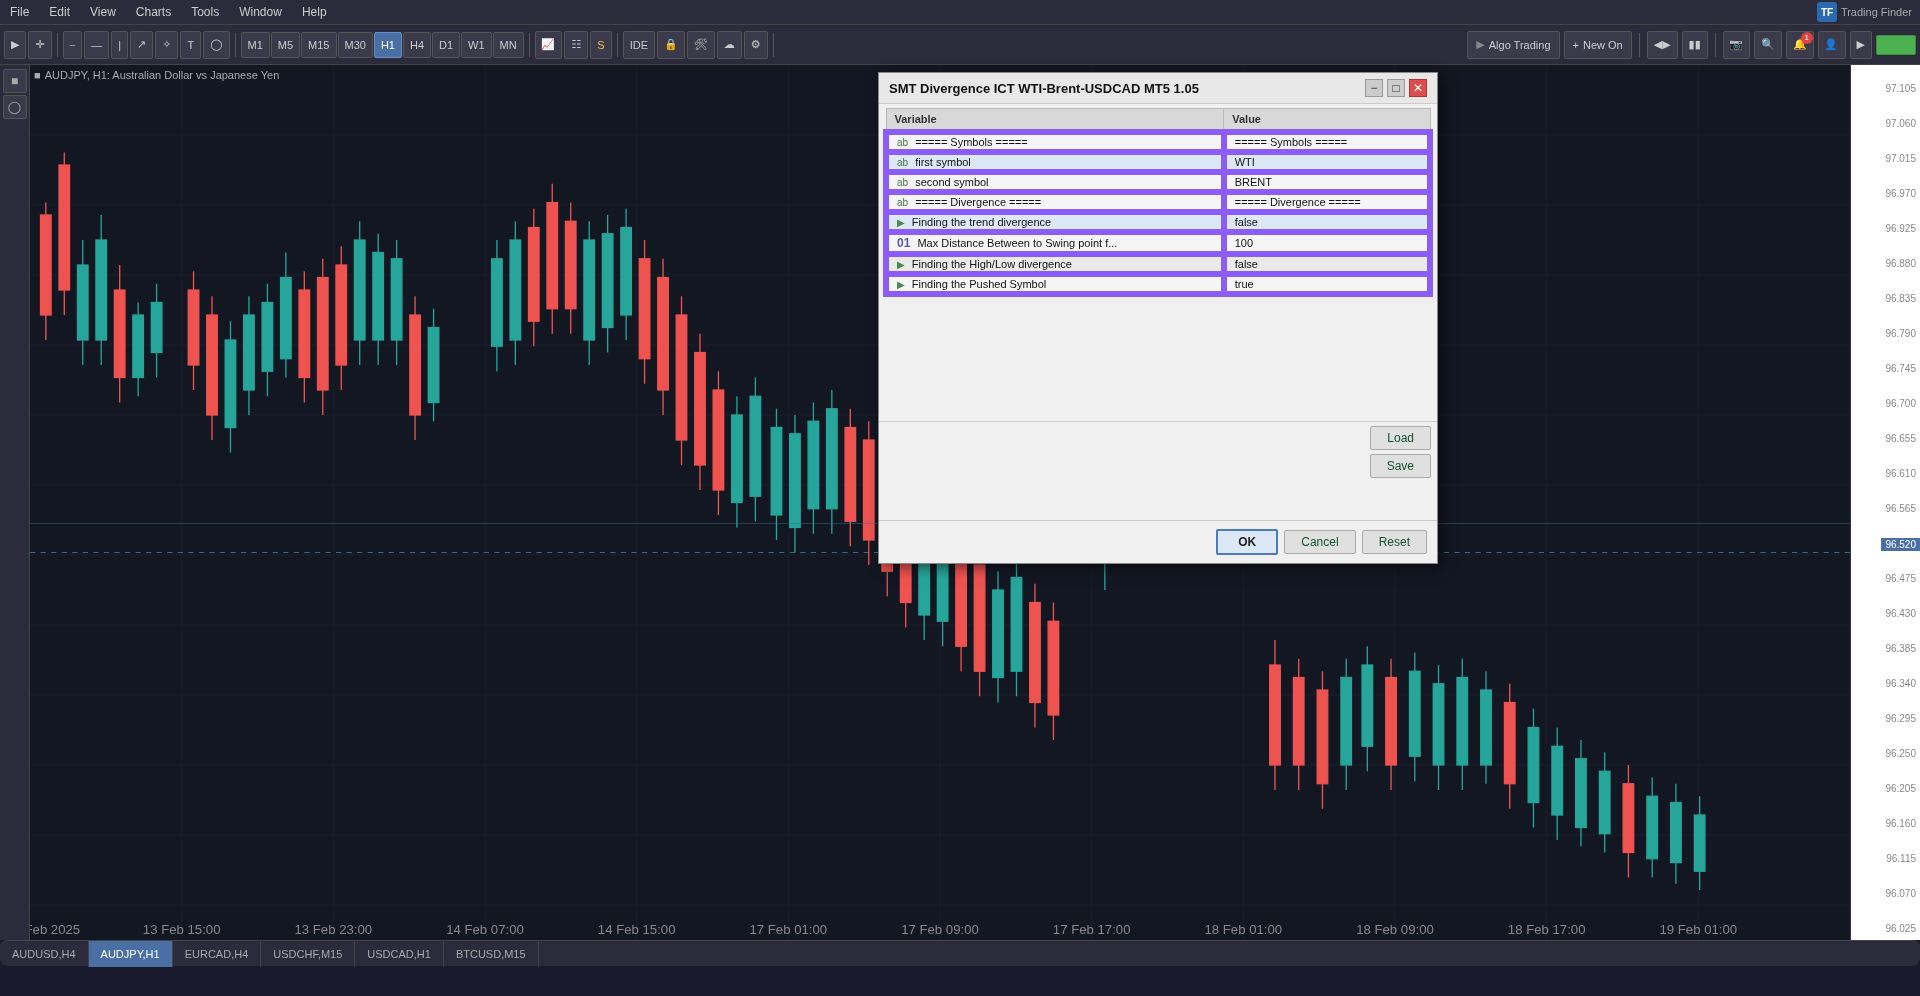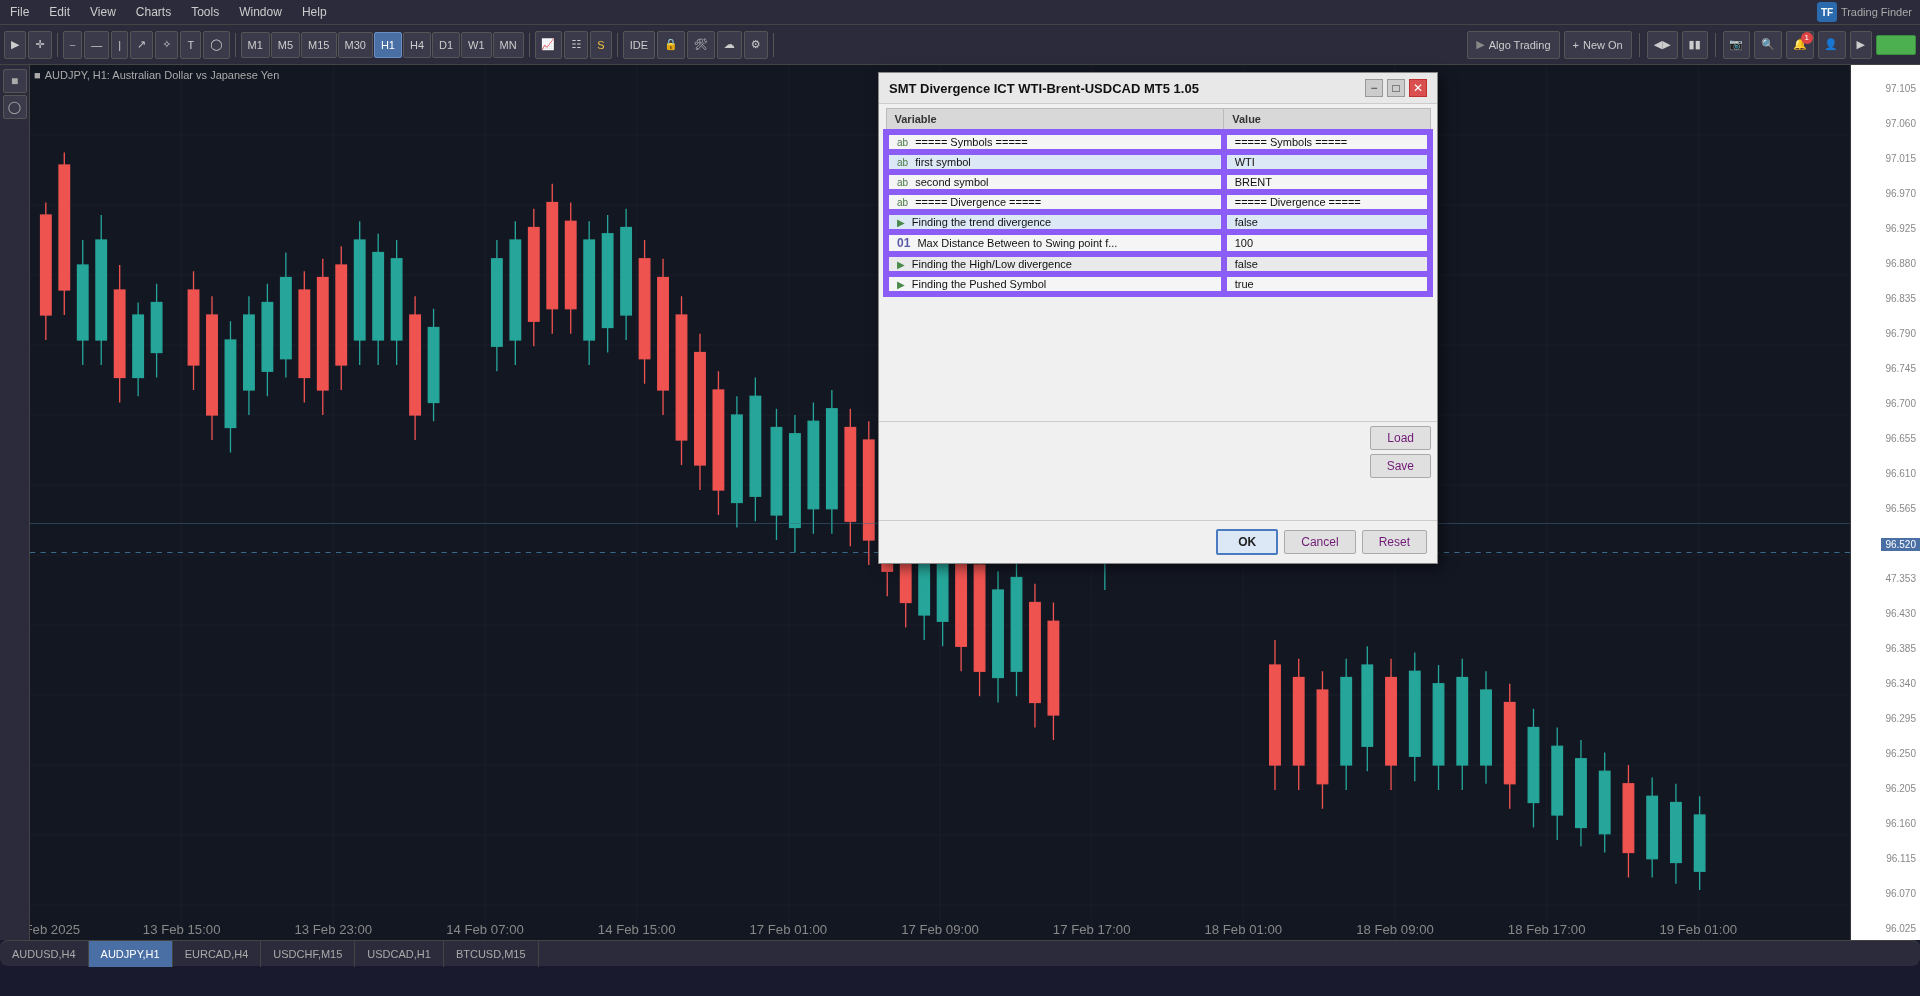--- a/index.html
+++ b/index.html
@@ -66,21 +66,21 @@
     .row-highlight { background: #dce8f5; }
     .cell-icon { color: #4a7a4a; font-size: 10px; margin-right: 4px; }
     .cell-icon-01 { color: #5a5aaa; font-size: 12px; margin-right: 4px; font-weight: bold; }
 
     
     #dialog-body { padding: 0; }
     #dialog-table-container { padding: 4px; min-height: 220px; }
 
     
     #dialog-bottom { padding: 8px 10px; border-top: 1px solid #ccc; display: flex; justify-content: flex-end; gap: 6px; align-items: center; margin-top: 40px; }
-    .dialog-action-btn { background: #e0e0e0; border: 1px solid #aaa; padding: 4px 16px; cursor: pointer; font-size: 12px; color: #701a75; border-radius: 2px; }
+    .dialog-action-btn { background: #e0e0e0; border: 1px solid #aaa; padding: 4px 16px; cursor: pointer; font-size: 12px; color: #14532d; border-radius: 2px; }
     .dialog-ok-btn { background: #dce8f5; border: 2px solid #4a7abf; padding: 4px 20px; cursor: pointer; font-size: 12px; color: #222; border-radius: 2px; font-weight: 600; }
 
     
     #candle-svg { width: 100%; height: 100%; }
 
     
     .h-line { position: absolute; left: 0; right: 0; height: 1px; background: #3a6a8a; opacity: 0.5; }
 
     .timeframe-group { display: flex; gap: 1px; }
   </style>
@@ -556,21 +556,21 @@
     <div class="price-label" style="top:18%;">96.925</div>
     <div class="price-label" style="top:22%;">96.880</div>
     <div class="price-label" style="top:26%;">96.835</div>
     <div class="price-label" style="top:30%;">96.790</div>
     <div class="price-label" style="top:34%;">96.745</div>
     <div class="price-label" style="top:38%;">96.700</div>
     <div class="price-label" style="top:42%;">96.655</div>
     <div class="price-label" style="top:46%;">96.610</div>
     <div class="price-label" style="top:50%;">96.565</div>
     <div style="position:absolute;right:0;top:54%;background:#4a6fa5;color:#fff;padding:1px 4px;font-size:10px;">96.520</div>
-    <div class="price-label" style="top:58%;">47.353</div>
+    <div class="price-label" style="top:58%;">96.475</div>
     <div class="price-label" style="top:62%;">96.430</div>
     <div class="price-label" style="top:66%;">96.385</div>
     <div class="price-label" style="top:70%;">96.340</div>
     <div class="price-label" style="top:74%;">96.295</div>
     <div class="price-label" style="top:78%;">96.250</div>
     <div class="price-label" style="top:82%;">96.205</div>
     <div class="price-label" style="top:86%;">96.160</div>
     <div class="price-label" style="top:90%;">96.115</div>
     <div class="price-label" style="top:94%;text-align:right;">96.070</div>
     <div class="price-label" style="top:98%;">96.025</div>

